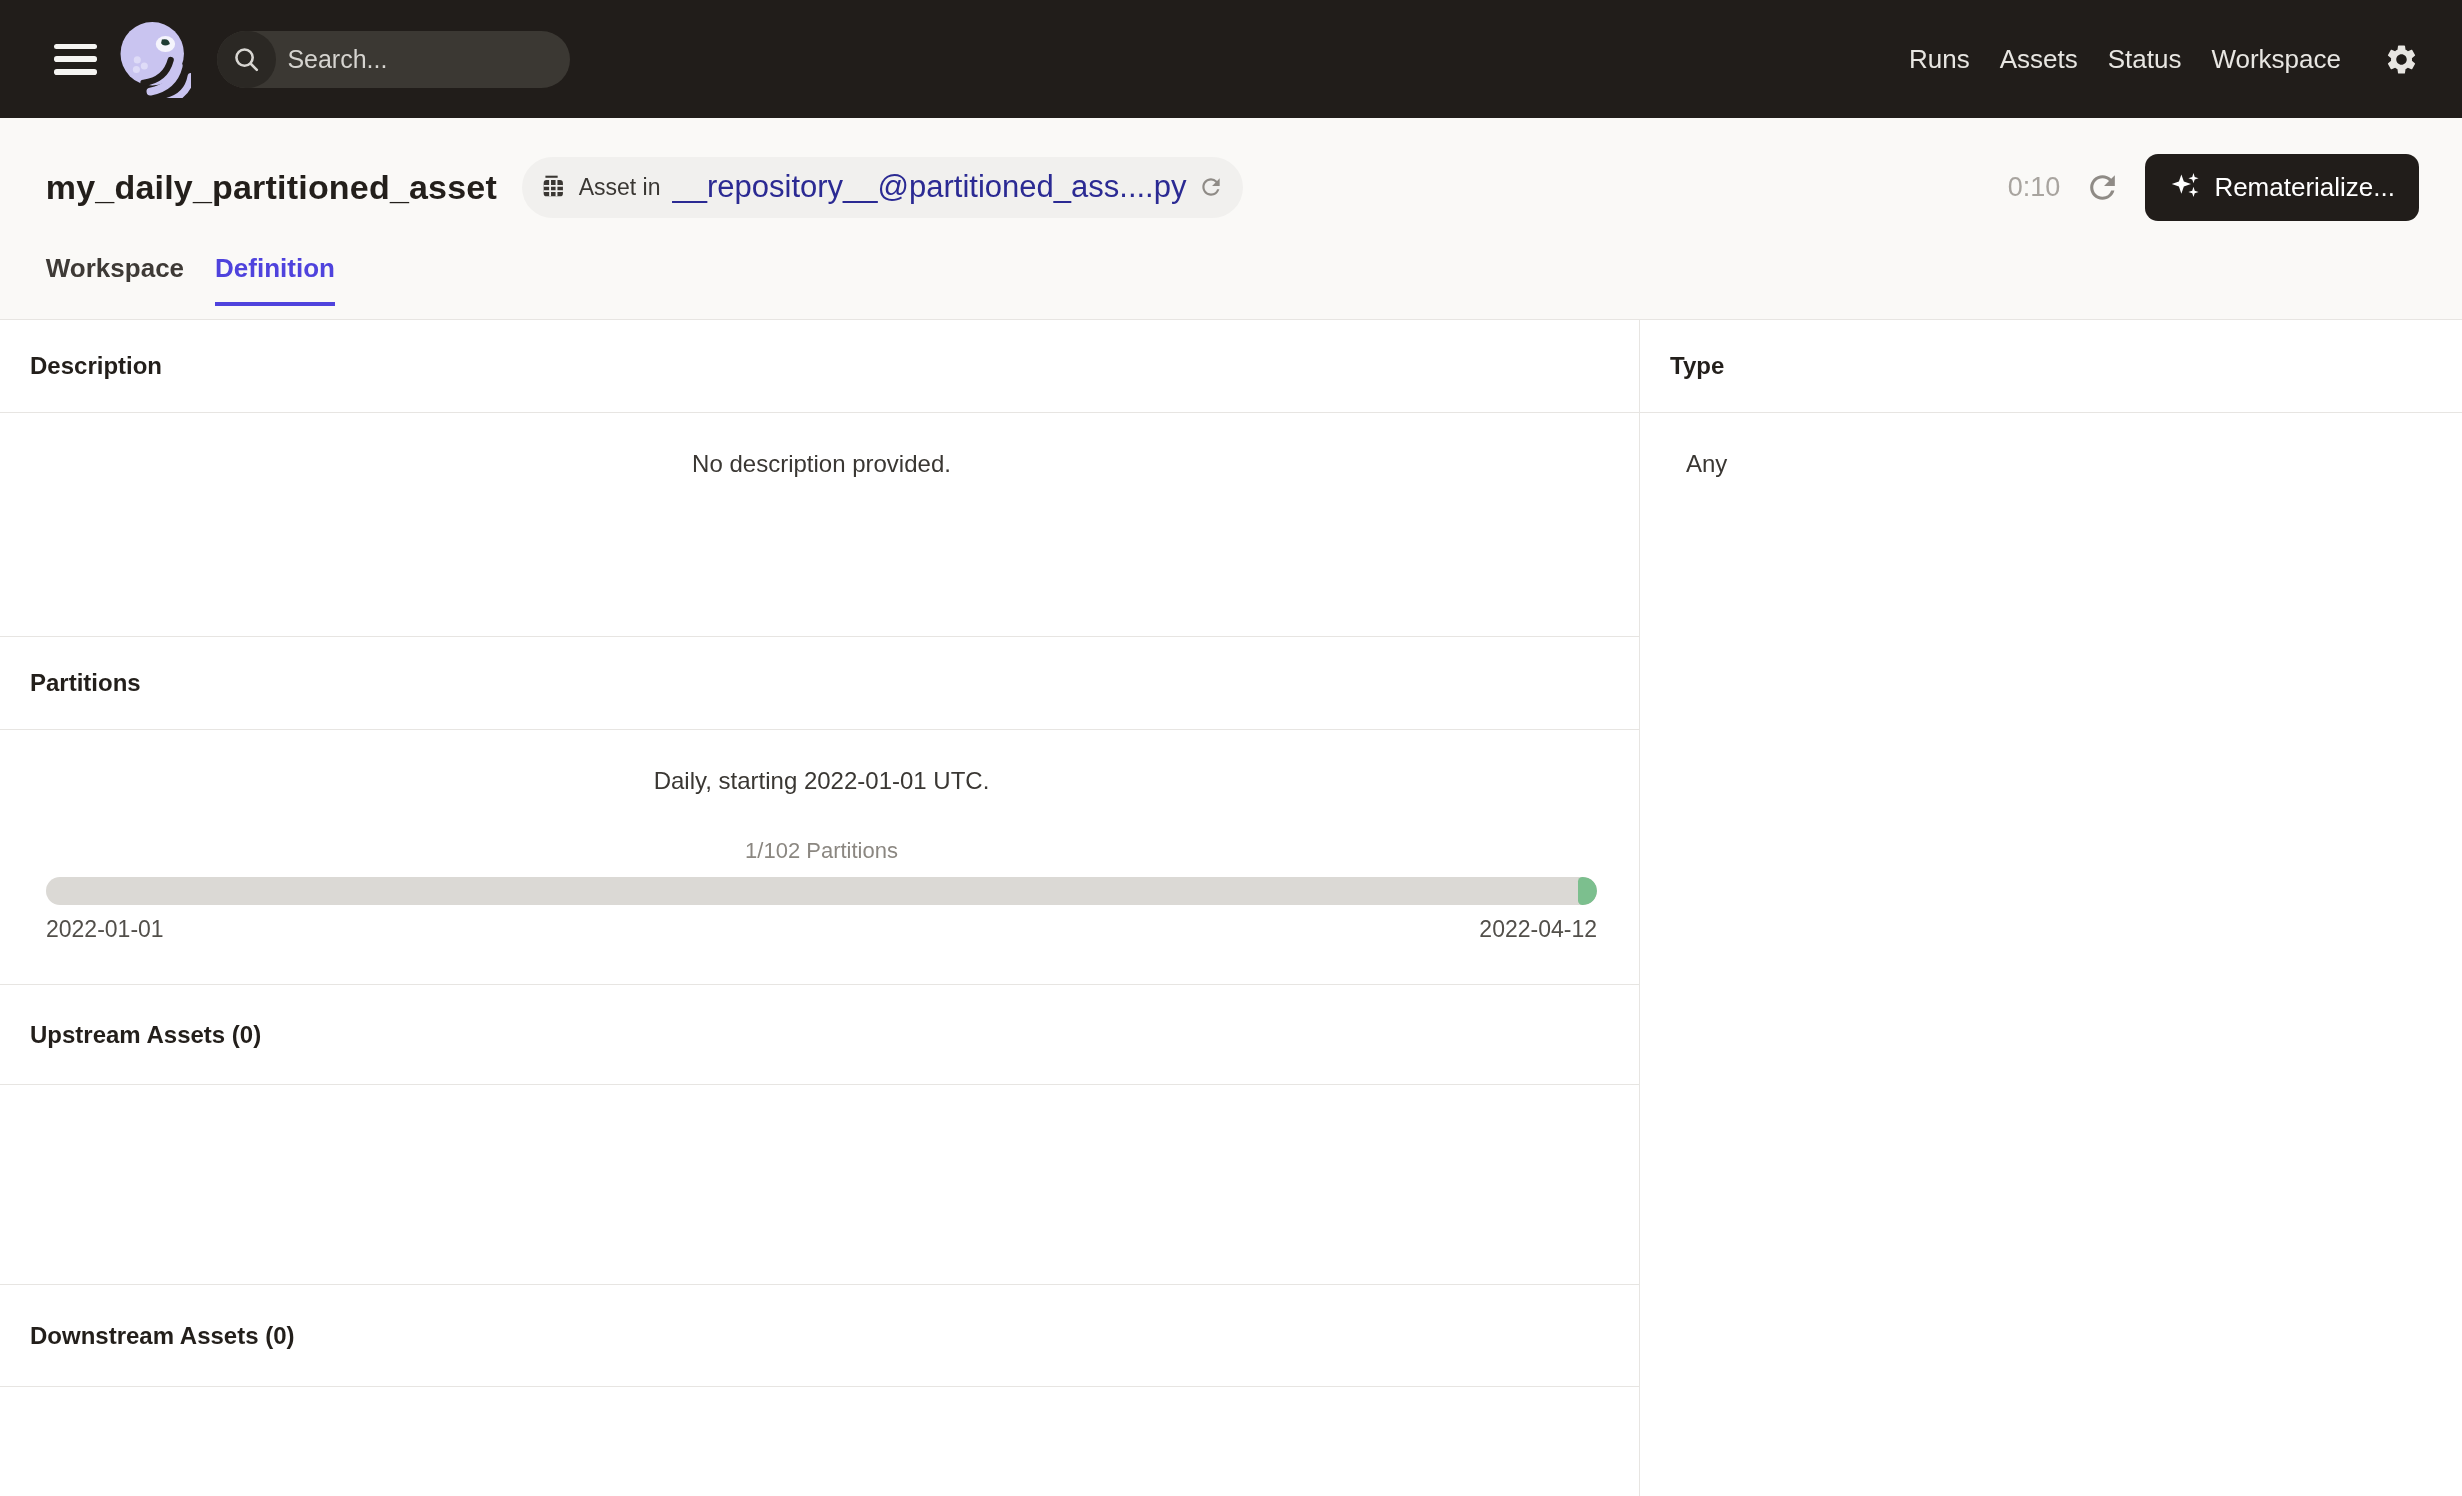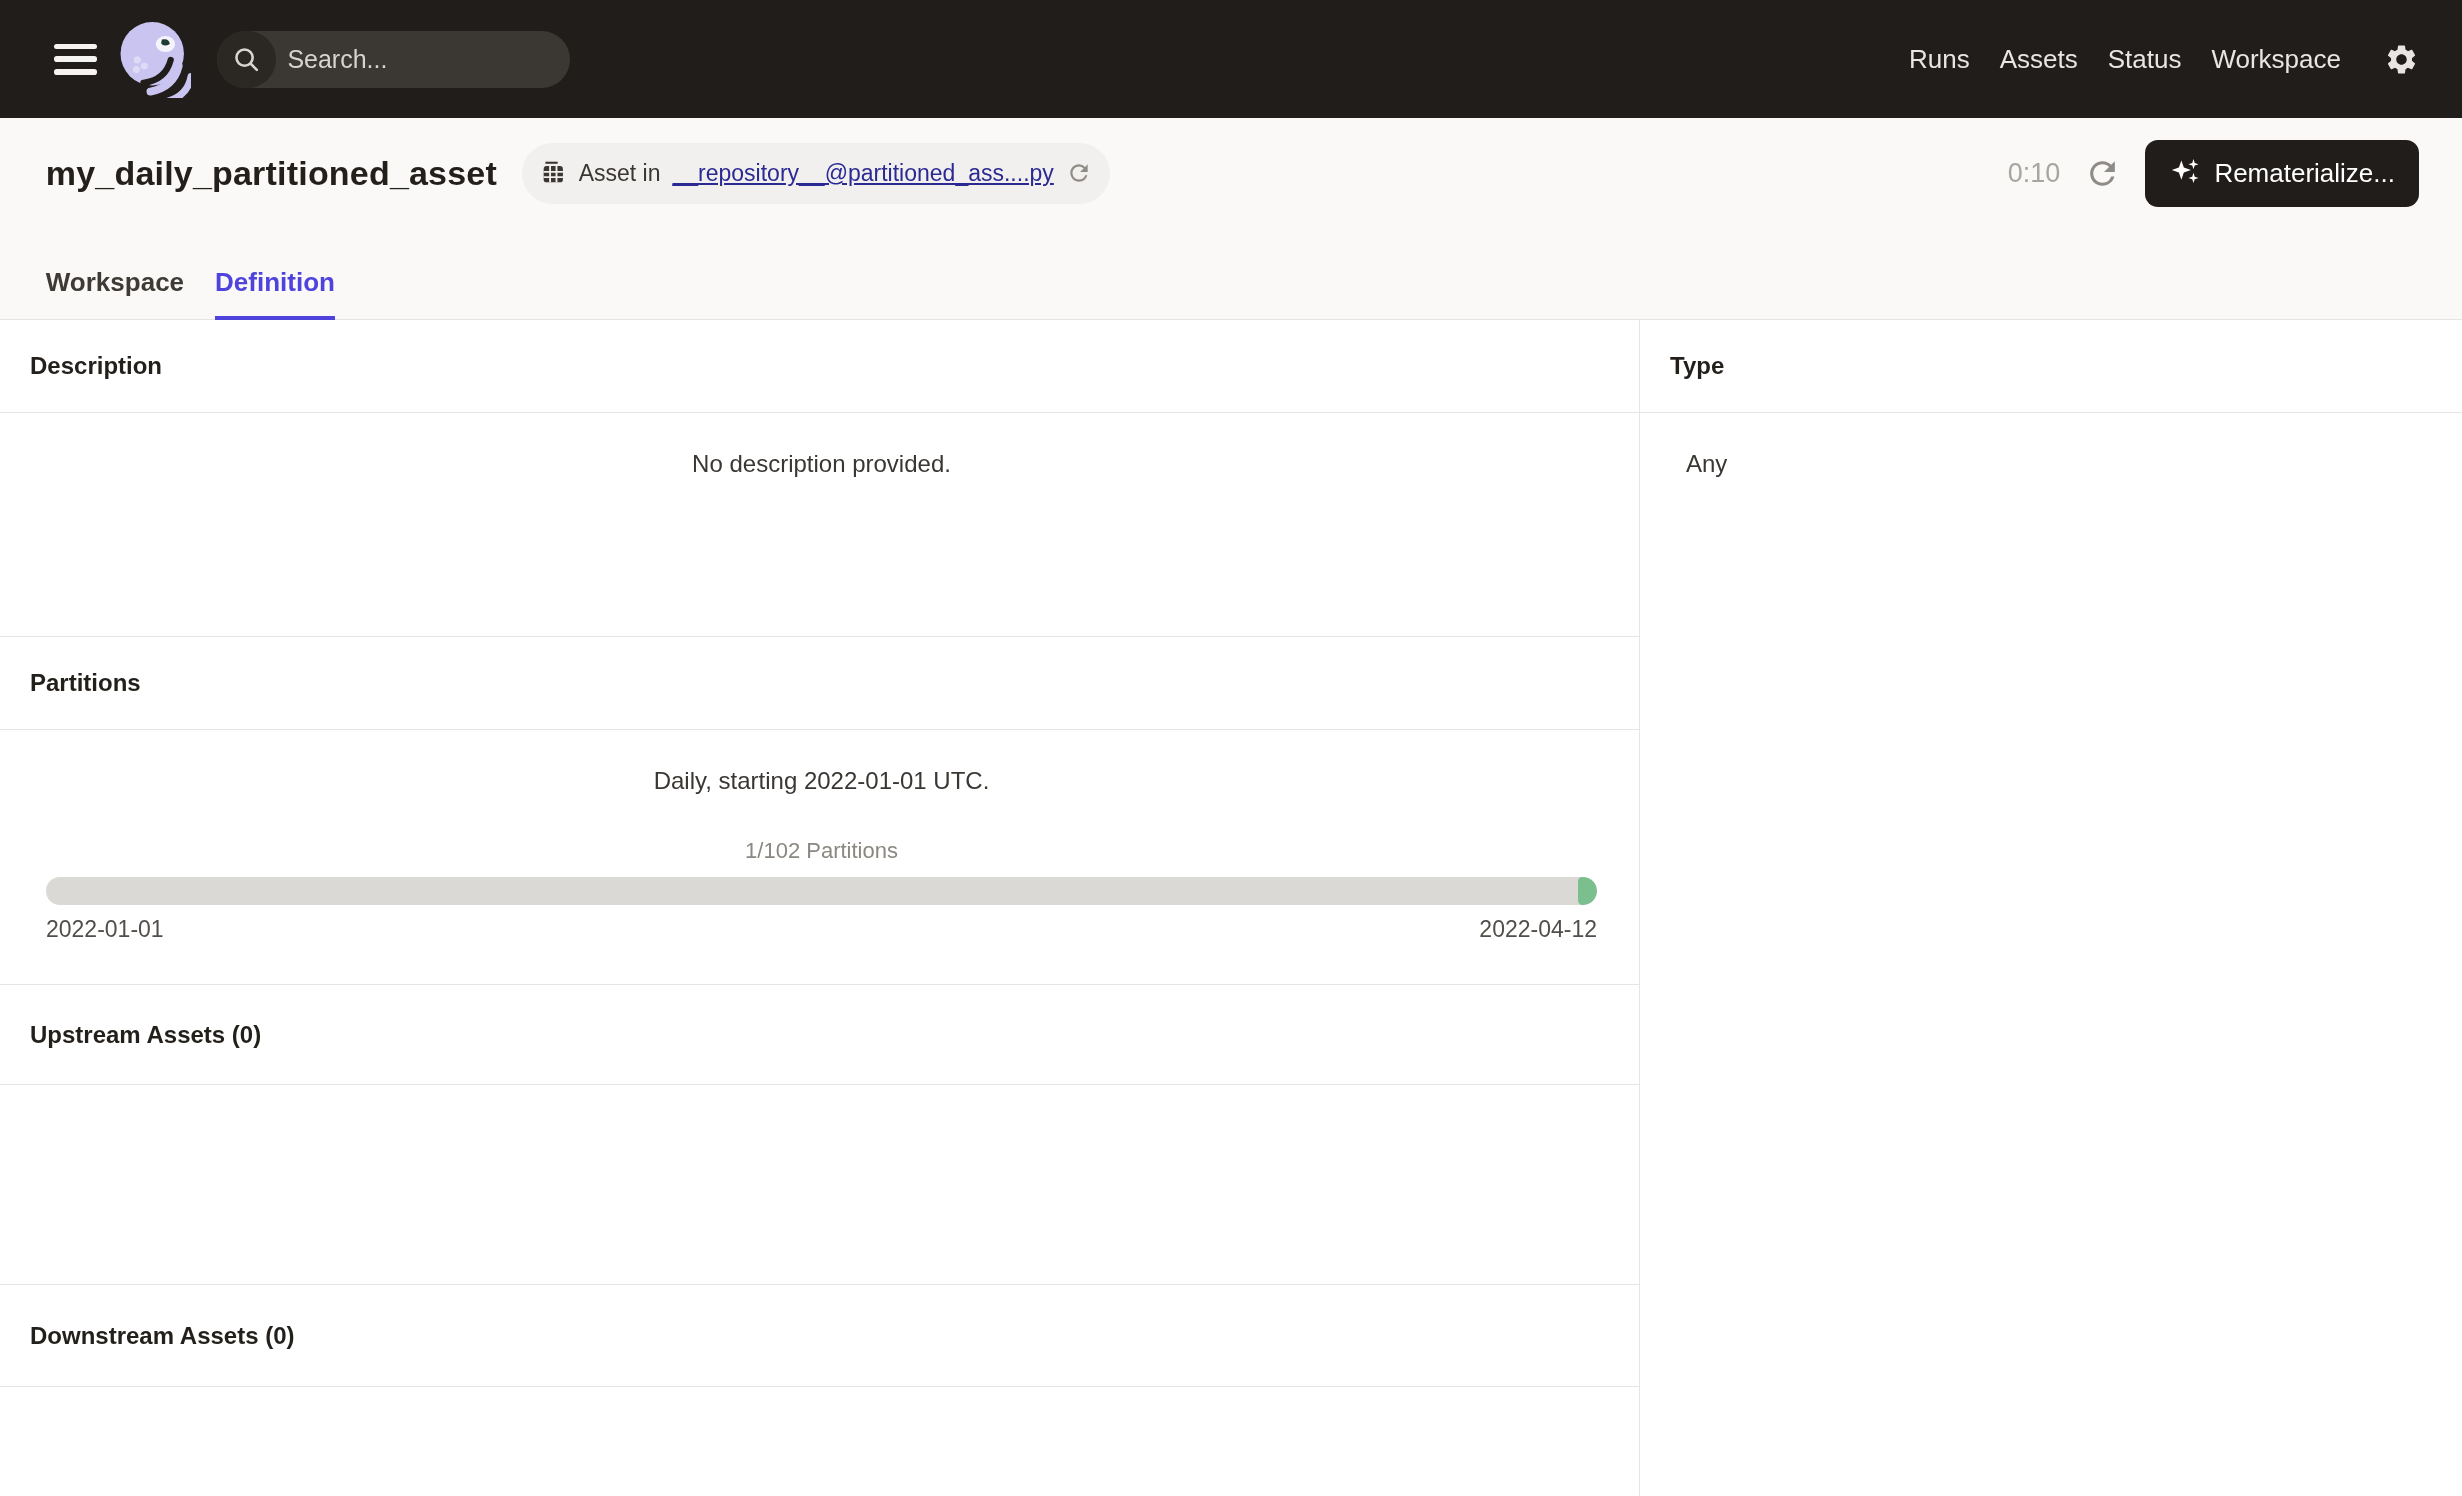--- a/index.html
+++ b/index.html
@@ -28,27 +28,27 @@
   .searchpill{margin-left:26px;width:353px;height:57px;border-radius:29px;background:#3B3833;display:flex;align-items:center;overflow:hidden;}
   .search-circle{width:59px;height:57px;border-radius:29px;background:#2B2824;display:flex;align-items:center;justify-content:center;flex:0 0 auto;}
   .searchpill input{flex:1;background:transparent;border:none;outline:none;color:#E8E6E2;font-size:25px;padding:0 7.4px 0 11px;font-family:inherit;}
   .searchpill input::placeholder{color:#D6D4D0;opacity:1;}
   .topnav{margin-left:auto;display:flex;align-items:center;gap:30px;}
   .topnav a{color:#E8E6E2;text-decoration:none;font-size:26px;font-weight:500;cursor:pointer;}
   .gear{margin-left:43px;color:#E8E6E2;display:flex;align-items:center;cursor:pointer;}
 
   
   .page-header{height:202px;background:var(--headerbg);border-bottom:0.9px solid var(--border);
-    display:flex;flex-direction:column;padding:0 43px;}
+    display:flex;flex-direction:column;padding:14px 43px;}
   .header-row{margin-top:20.4px;display:flex;align-items:center;height:70px;}
   .asset-title{font-size:34px;font-weight:700;color:var(--text);letter-spacing:0.2px;margin-left:2.8px;}
   .asset-badge{margin-left:25px;height:61px;border-radius:30.5px;background:#F1F0EE;display:flex;align-items:center;
     padding:0 18.5px 0 16.7px;gap:12px;}
   .asset-badge .prefix{font-size:23px;color:var(--body-text);}
-  .asset-badge a{font-size:23px;color:var(--link);text-decoration:underline;cursor:pointer;}
+  .asset-badge a{font-size:31px;color:var(--link);cursor:pointer;}
   .badge-reload{color:#8F8B86;display:flex;align-items:center;cursor:pointer;}
   .header-right{margin-left:auto;display:flex;align-items:center;gap:24px;}
   .timer{font-size:27px;color:var(--light-muted);}
   .refresh-btn{color:#8F8B86;display:flex;align-items:center;cursor:pointer;background:none;border:none;}
   .rematerialize{height:67px;border-radius:13px;background:var(--dark);color:#fff;border:none;cursor:pointer;
     display:flex;align-items:center;gap:12px;padding:0 24px;font-size:26px;font-weight:500;font-family:inherit;}
 
   .tabs{margin-top:auto;display:flex;gap:31px;padding-left:2.8px;}
   .tab{font-size:26px;font-weight:600;color:#3E3A36;padding-bottom:17.6px;cursor:pointer;border-bottom:4.6px solid transparent;margin-bottom:-0.9px;}
   .tab.active{color:var(--accent);border-bottom-color:var(--accent);}

